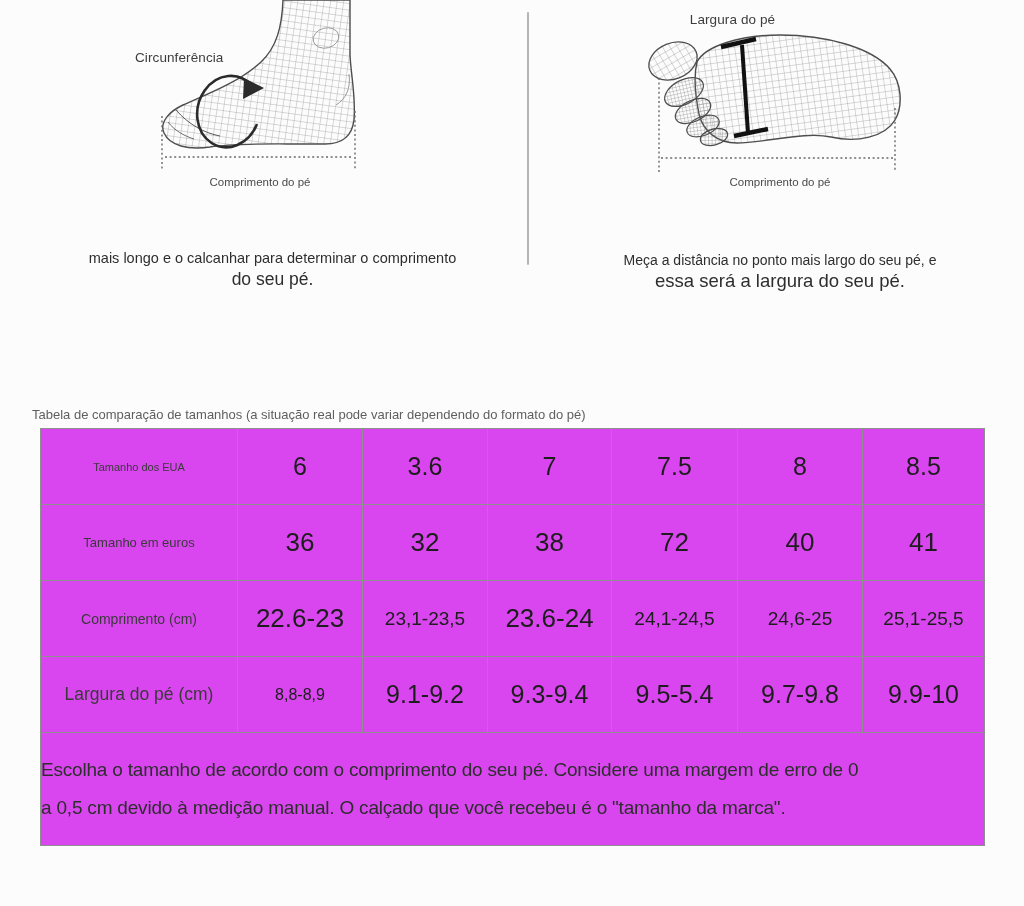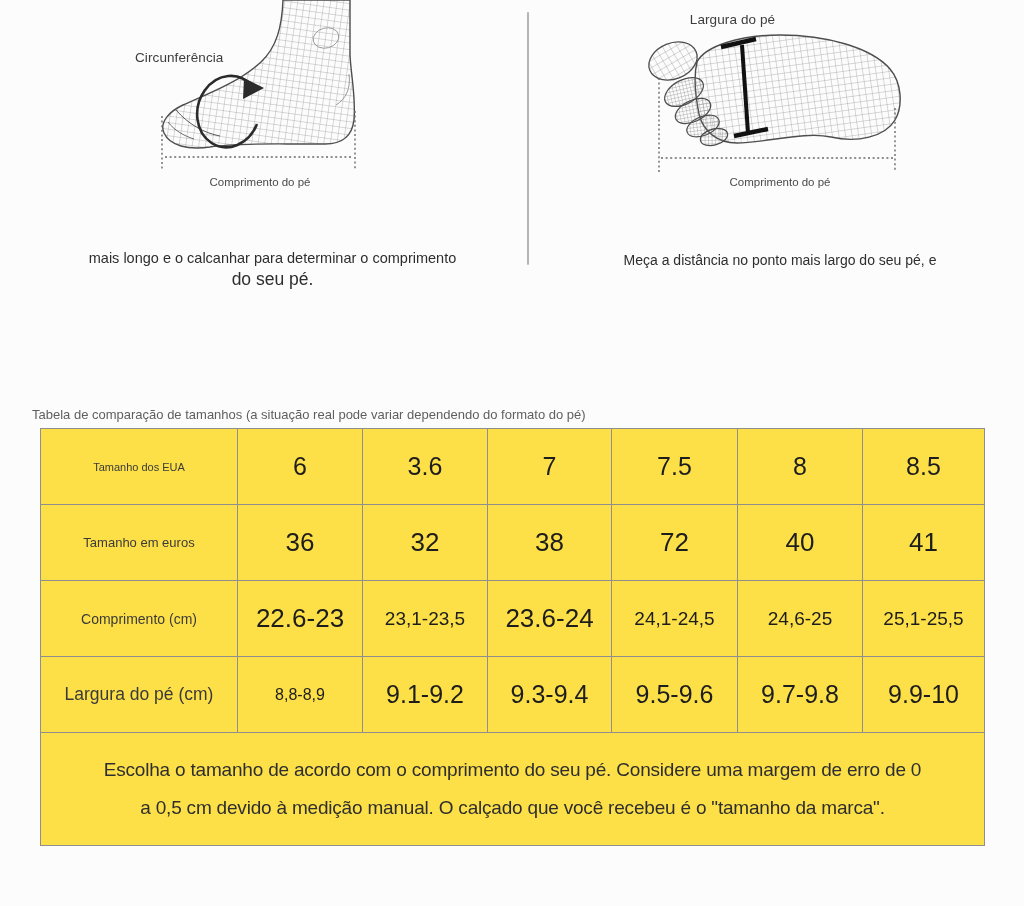--- a/index.html
+++ b/index.html
@@ -18,34 +18,34 @@
   .cap-sm2{font-size:14px;line-height:18px;}
   .cap-lg{font-size:17.5px;line-height:23px;}
   .cap-lg2{font-size:18.5px;line-height:24px;}
 
   .foot-svg{position:absolute;}
   .dot{stroke:#6a6a6a;stroke-width:1.4;stroke-dasharray:2 2.6;fill:none;}
 
   
   .table-caption{position:absolute;left:32px;top:394px;font-size:13px;color:#5f5f5f;}
   .size-table{position:absolute;left:40px;top:428px;width:944px;border-collapse:collapse;table-layout:fixed;}
-  .size-table td{border:1px solid #8f8f8f;background:#fde047;text-align:center;vertical-align:middle;
+  .size-table td{border:1px solid #8f8f8f;background:#d946ef;text-align:center;vertical-align:middle;
                  color:#1d1d1d;padding:0;}
   .size-table tr.data-row td{height:75px;}
   td.rowhead{color:#3a3a3a;}
   .h-xs{font-size:11px;}
   .h-sm{font-size:13px;}
   .h-md{font-size:14px;}
   .h-lg{font-size:17.5px;}
   .val-lg{font-size:25px;}
   .val-xl{font-size:26px;}
   .val-sm{font-size:19px;}
   .val-xs{font-size:16px;}
   td.note-cell{height:112px;}
-  .note{font-size:19px;line-height:38px;color:#2e2e2e;text-align:center;letter-spacing:-0.2px;margin:0;}
+  .note{font-size:19px;line-height:38px;color:#2e2e2e;text-align:left;letter-spacing:-0.2px;margin:0;}
   .note span{display:block;}
 </style>
 </head>
 <body>
 
 <div class="page">
 
   <svg class="foot-svg" style="left:140px;top:0;width:250px;height:172px;" viewBox="0 0 250 172" aria-hidden="true">
     <defs>
       <pattern id="mesh1" width="6.5" height="6.5" patternUnits="userSpaceOnUse" patternTransform="rotate(8)">
@@ -113,20 +113,21 @@
 
     <line class="dot" x1="14" y1="58" x2="14" y2="152"></line>
     <line class="dot" x1="250" y1="88" x2="250" y2="152"></line>
     <line class="dot" x1="16" y1="138" x2="248" y2="138"></line>
   </svg>
 
   <span class="abs length-label" style="left:675px;top:176px;width:210px;">Comprimento do pé</span>
 
   <p class="caption" style="left:565px;top:235px;width:430px;">
     <span class="cap-sm2">Meça a distância no ponto mais largo do seu pé, e</span>
+    <span class="cap-lg2">essa será a largura do seu pé.</span>
   </p>
 
   <p class="table-caption">Tabela de comparação de tamanhos (a situação real pode variar dependendo do formato do pé)</p>
 
   <table class="size-table">
     <colgroup>
       <col style="width:197px;">
         <col style="width:125px;">
         <col style="width:125px;">
       <col style="width:124px;">
@@ -160,21 +161,21 @@
         <td class="val-xl">23.6-24</td>
         <td class="val-sm">24,1-24,5</td>
         <td class="val-sm">24,6-25</td>
         <td class="val-sm">25,1-25,5</td>
       </tr>
       <tr class="data-row">
         <td class="rowhead h-lg">Largura do pé (cm)</td>
         <td class="val-xs">8,8-8,9</td>
         <td class="val-lg">9.1-9.2</td>
         <td class="val-lg">9.3-9.4</td>
-        <td class="val-lg">9.5-9.6</td>
+        <td class="val-lg">9.5-5.4</td>
         <td class="val-lg">9.7-9.8</td>
         <td class="val-lg">9.9-10</td>
       </tr>
       <tr>
         <td class="note-cell" colspan="7">
           <p class="note">
             <span>Escolha o tamanho de acordo com o comprimento do seu pé. Considere uma margem de erro de 0</span>
             <span>a 0,5 cm devido à medição manual. O calçado que você recebeu é o "tamanho da marca".</span>
           </p>
         </td>

